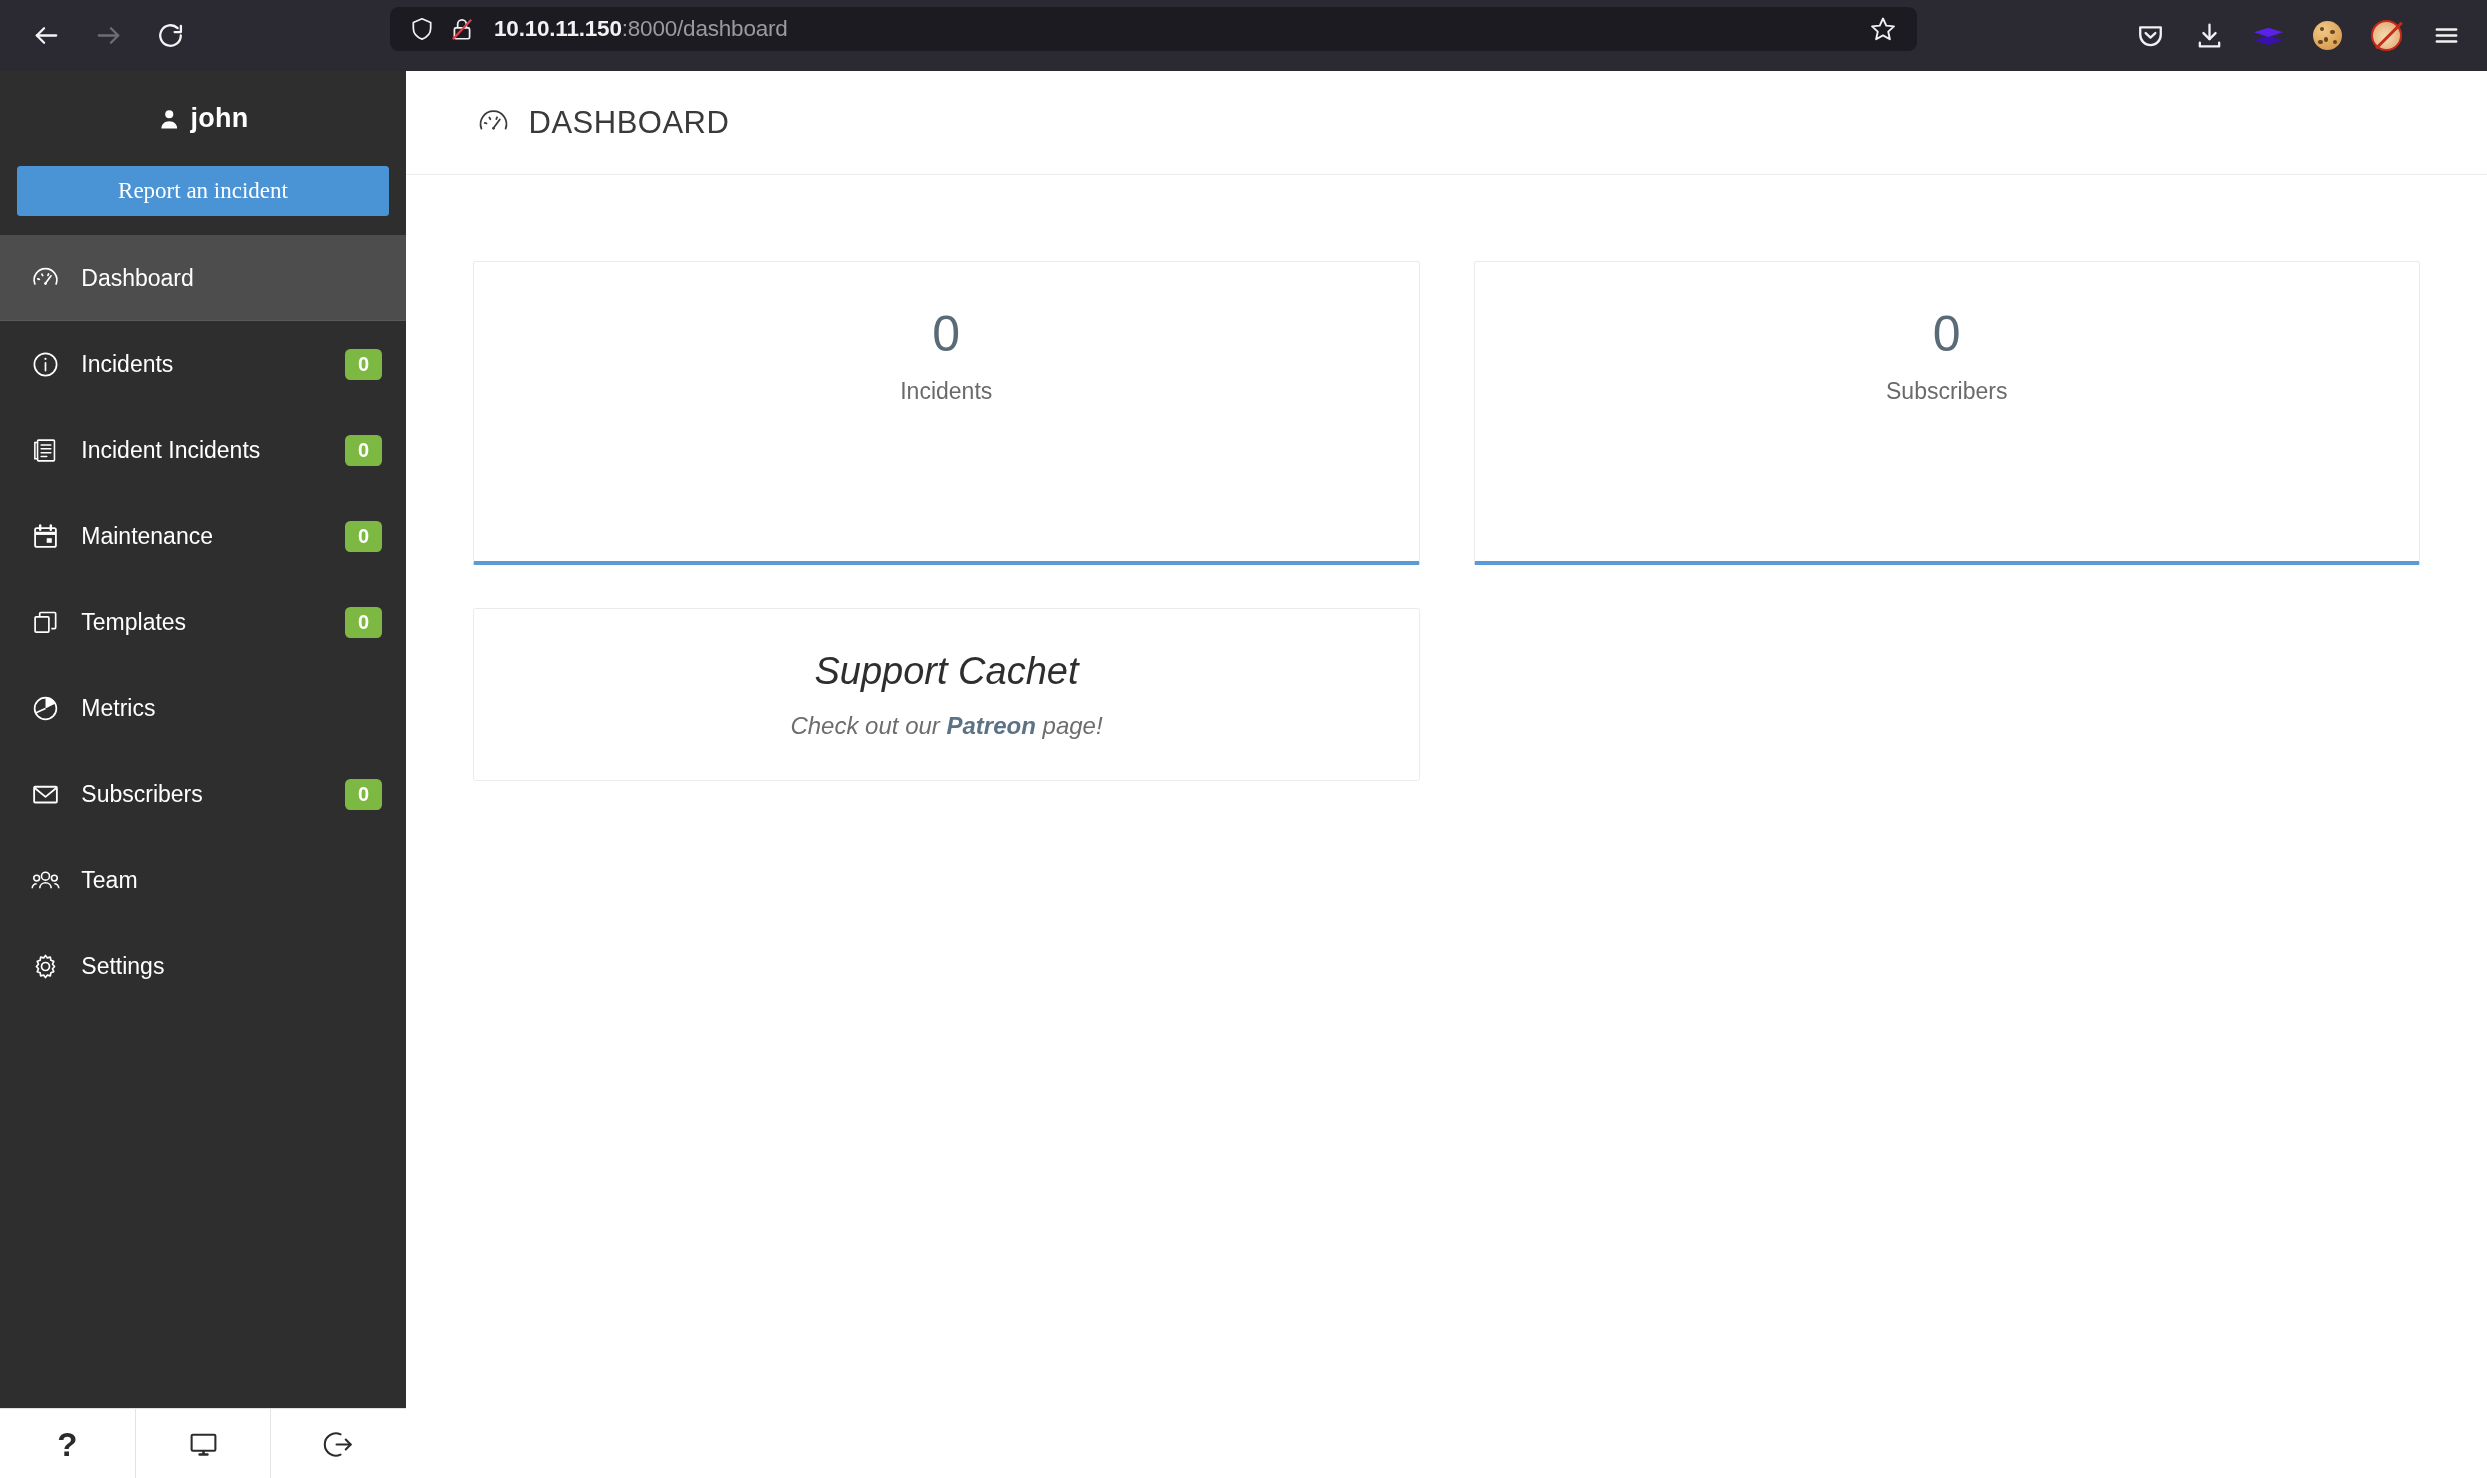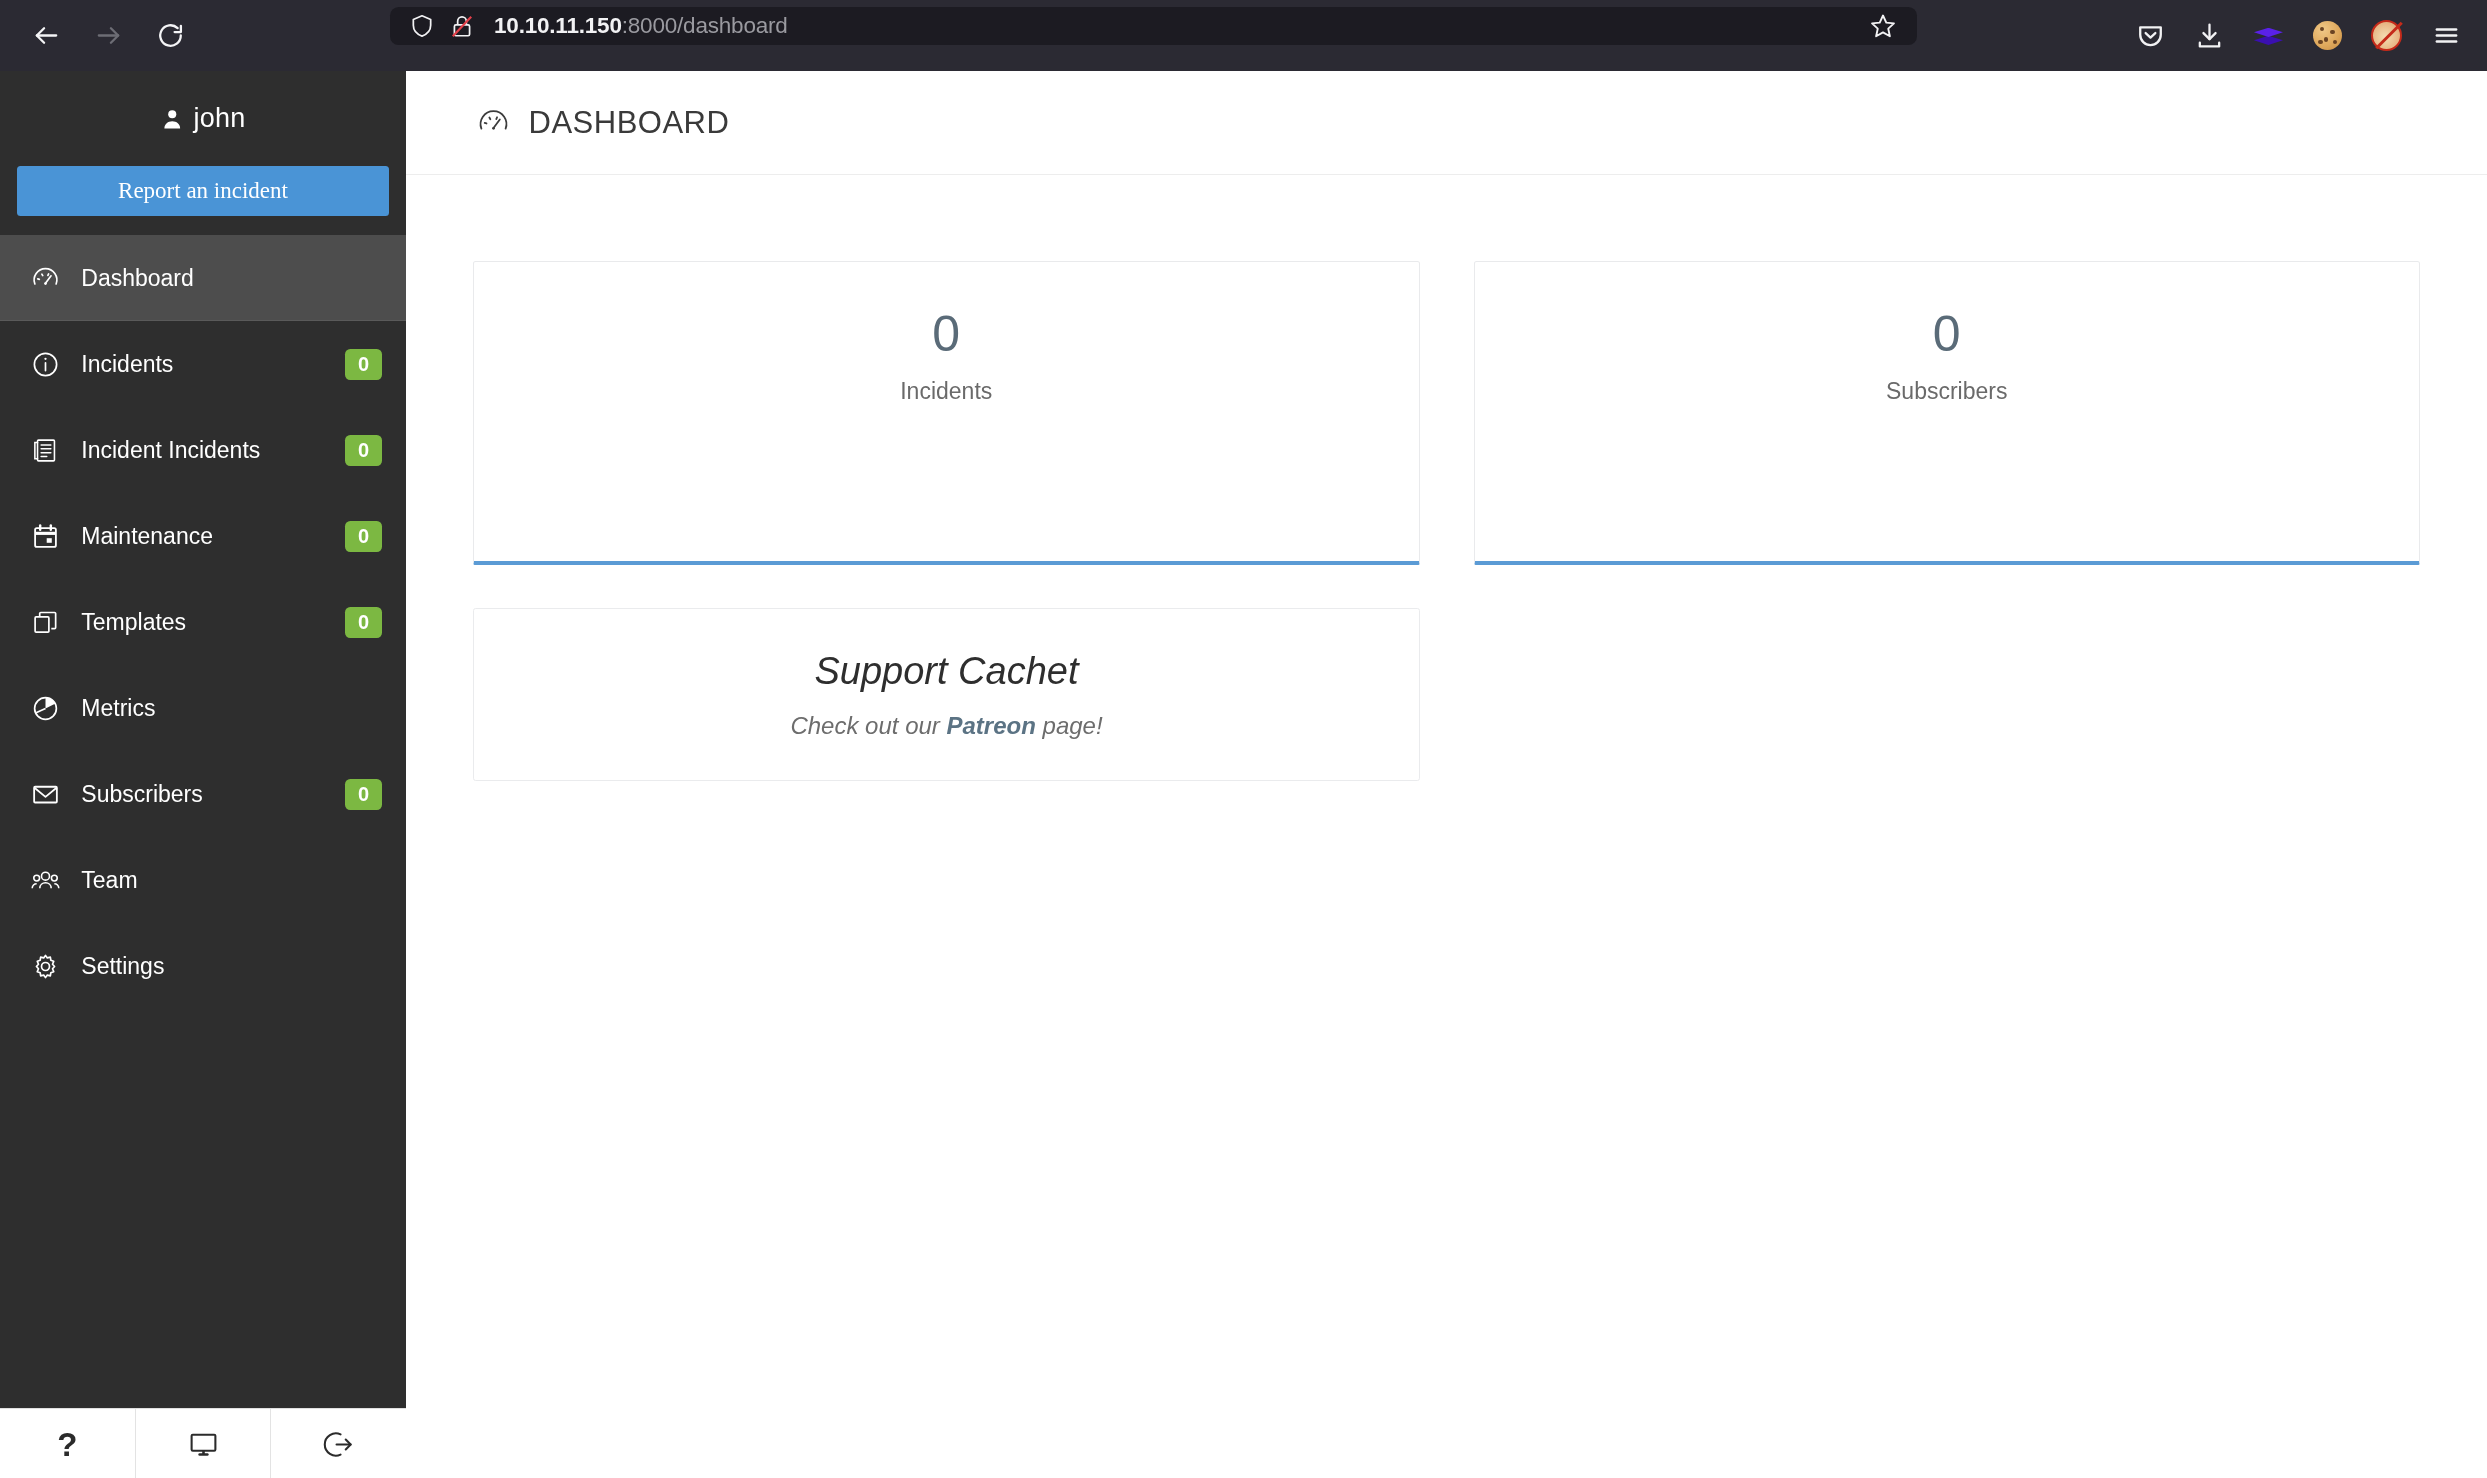--- a/index.html
+++ b/index.html
@@ -29,21 +29,21 @@
   .nav-btn {
     width: 62px; height: 62px;
     display: flex; align-items: center; justify-content: center;
     border-radius: 7px;
   }
   .nav-btn svg { display: block; }
 
   .urlbar {
     position: absolute;
     left: 390px; top: 7px;
-    width: 1527px; height: 38px;
+    width: 1527px; height: 44px;
     background: #1c1b22;
     border-radius: 8.6px;
     display: flex;
     align-items: center;
     padding: 0 12px 0 19px;
   }
   .urlbar-icons { display: flex; align-items: center; gap: 14px; }
   .url-text {
     margin-left: 19px;
     font-size: 22.5px;
@@ -113,21 +113,21 @@
     width: 406px; height: 1408px;
     background: #2e2e2e;
     display: flex;
     flex-direction: column;
   }
   .user-block {
     height: 95px;
     display: flex; align-items: center; justify-content: center;
     color: #ffffff;
     font-size: 27px;
-    font-weight: 400;
+    font-weight: 700;
     gap: 10.4px;
   }
   .user-block .uname { letter-spacing: 0.2px; }
 
   .report-btn {
     margin: 0 17.3px 19px 17.3px;
     height: 50px;
     background: #4a94d6;
     color: #ffffff;
     font-size: 23px;

